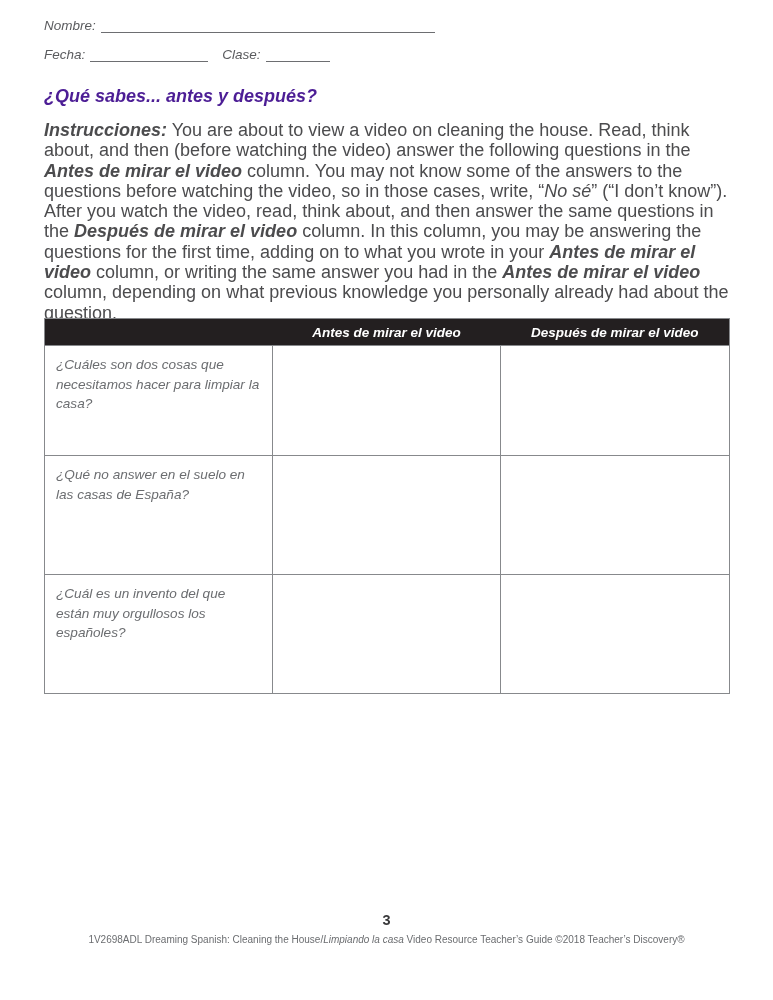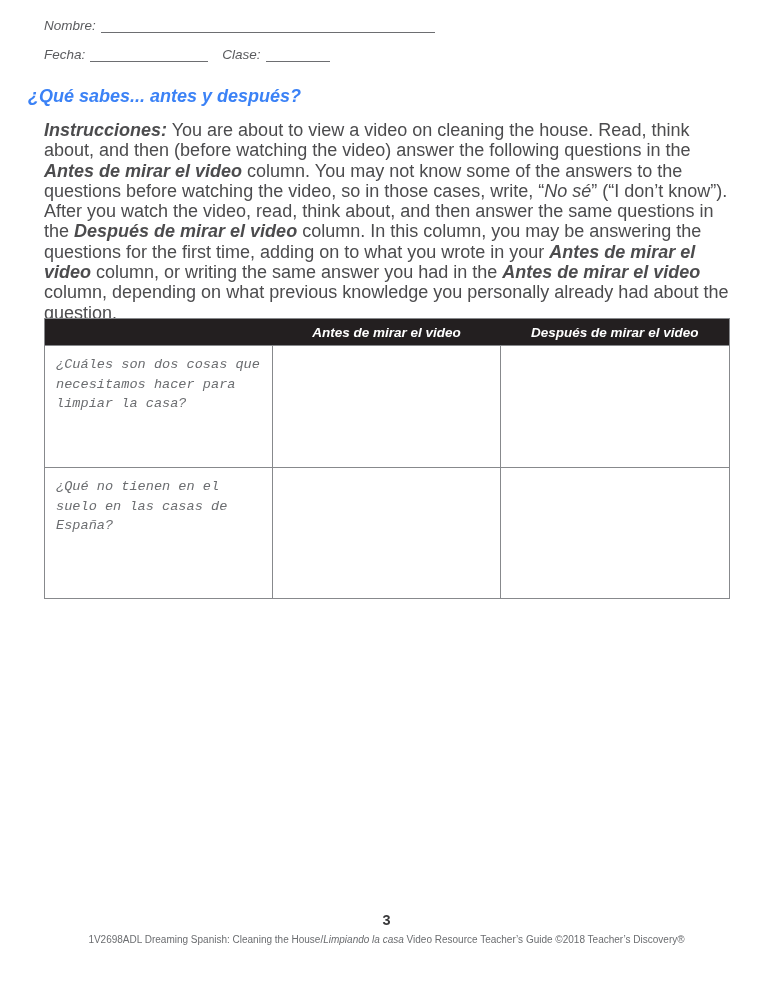--- a/index.html
+++ b/index.html
@@ -32,26 +32,26 @@
     vertical-align: bottom;
     margin-left: 5px;
   }
   .blank-nombre { width: 334px; }
   .blank-fecha  { width: 118px; margin-right: 14px; }
   .blank-clase  { width: 64px; }
 
   
   .title {
     position: absolute;
-    left: 28px;
+    left: 44px;
     top: 86px;
     font-size: 18px;
     font-weight: bold;
     font-style: italic;
-    color: #3b82f6;
+    color: #4c1d95;
   }
 
   
   .instructions {
     position: absolute;
     left: 44px;
     top: 120px;
     width: 692px;
     font-size: 18px;
     line-height: 20.3px;
@@ -78,23 +78,22 @@
     font-size: 13.5px;
     height: 26px;
     padding: 0;
     border: 0;
     text-align: center;
     vertical-align: middle;
   }
   table.q-table tbody td {
     border: 1px solid #87898c;
     vertical-align: top;
-    padding: 9px 12px 16px 11px;
+    padding: 9px 12px 4px 11px;
     background: #ffffff;
-    font-family: Liberation Mono, monospace;
   }
   td.question-cell {
     font-style: italic;
     color: #6b6d70;
     font-size: 13.6px;
     line-height: 19.5px;
   }
   tr.r1 td { height: 96px; }
   tr.r2 td { height: 110px; }
   tr.r3 td { height: 105px; }
@@ -151,21 +150,26 @@
         <th>Después de mirar el video</th>
       </tr>
     </thead>
     <tbody>
       <tr class="r1">
         <td class="question-cell">¿Cuáles son dos cosas que necesitamos hacer para limpiar la casa?</td>
         <td></td>
         <td></td>
       </tr>
       <tr class="r3">
-        <td class="question-cell">¿Qué no tienen en el suelo en las casas de España?</td>
+        <td class="question-cell">¿Qué no answer en el suelo en las casas de España?</td>
+        <td></td>
+        <td></td>
+      </tr>
+      <tr class="r4">
+        <td class="question-cell">¿Cuál es un invento del que están muy orgullosos los españoles?</td>
         <td></td>
         <td></td>
       </tr>
     </tbody>
   </table>
 
   <div class="page-number">3</div>
   <div class="credit"><span class="seg normal">1V2698ADL Dreaming Spanish: Cleaning the House/</span><span class="seg italic">Limpiando la casa</span><span class="seg normal"> Video Resource Teacher’s Guide ©2018 Teacher’s Discovery®</span></div>
 
 </div>

